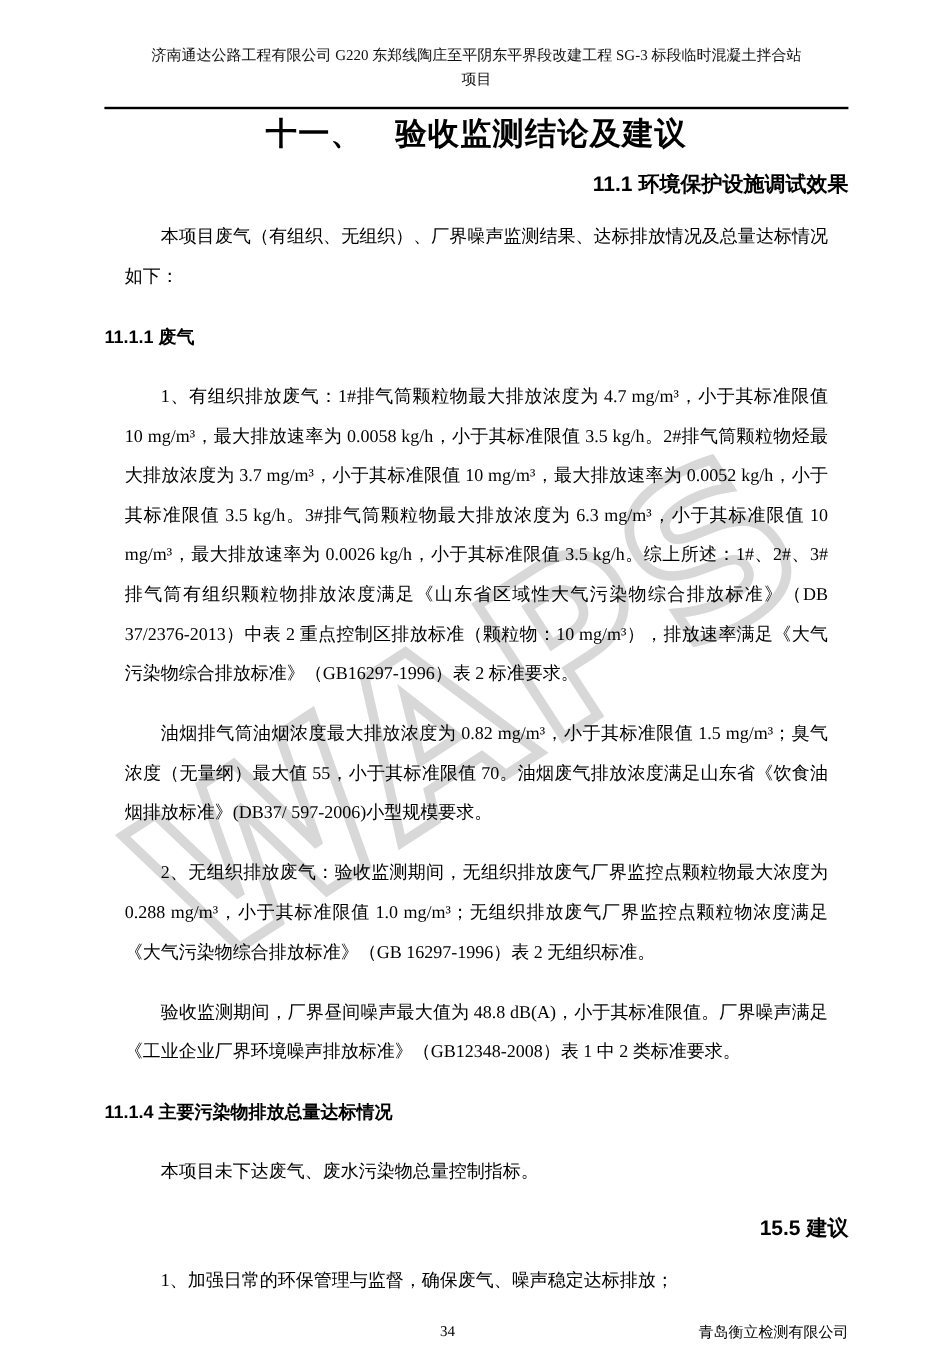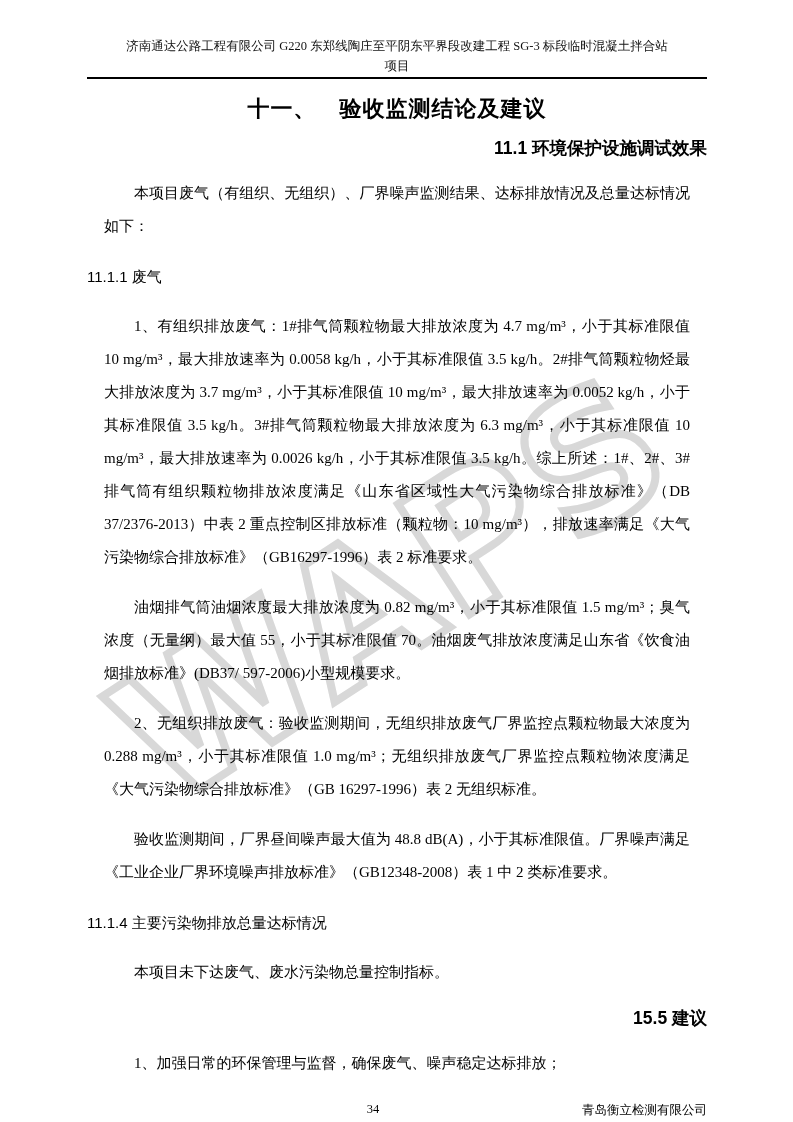--- a/index.html
+++ b/index.html
@@ -32,51 +32,51 @@
   .page-header {
     position: absolute;
     top: 36px;
     left: 87px;
     width: 620px;
     text-align: center;
     font-size: 12.5px;
     line-height: 20px;
     color: #111;
     border-bottom: 2px solid #000;
-    padding-bottom: 1px;
+    padding-bottom: 13px;
     z-index: 1;
   }
 
   
   .content {
     position: absolute;
     top: 88px;
     left: 87px;
     width: 620px;
     z-index: 1;
   }
   .doc-title {
     font-family: Liberation Mono, monospace;
-    font-size: 22px;
+    font-size: 26px;
     font-weight: bold;
     text-align: center;
     margin: 6px 0 12px 0;
     letter-spacing: 1px;
   }
   .h2 {
     font-family: "Liberation Sans", "DejaVu Sans", sans-serif;
     font-size: 17.5px;
     font-weight: bold;
     margin: 10px 0 5px 0;
     text-align: right;
   }
   .h3 {
     font-family: "Liberation Sans", "DejaVu Sans", sans-serif;
     font-size: 15px;
-    font-weight: normal;
+    font-weight: bold;
     line-height: 33px;
     margin: 0;
   }
   .body-p {
     font-size: 15px;
     line-height: 33px;
     margin: 17px;
     text-align: justify;
   }
   .indent { text-indent: 2em; }

